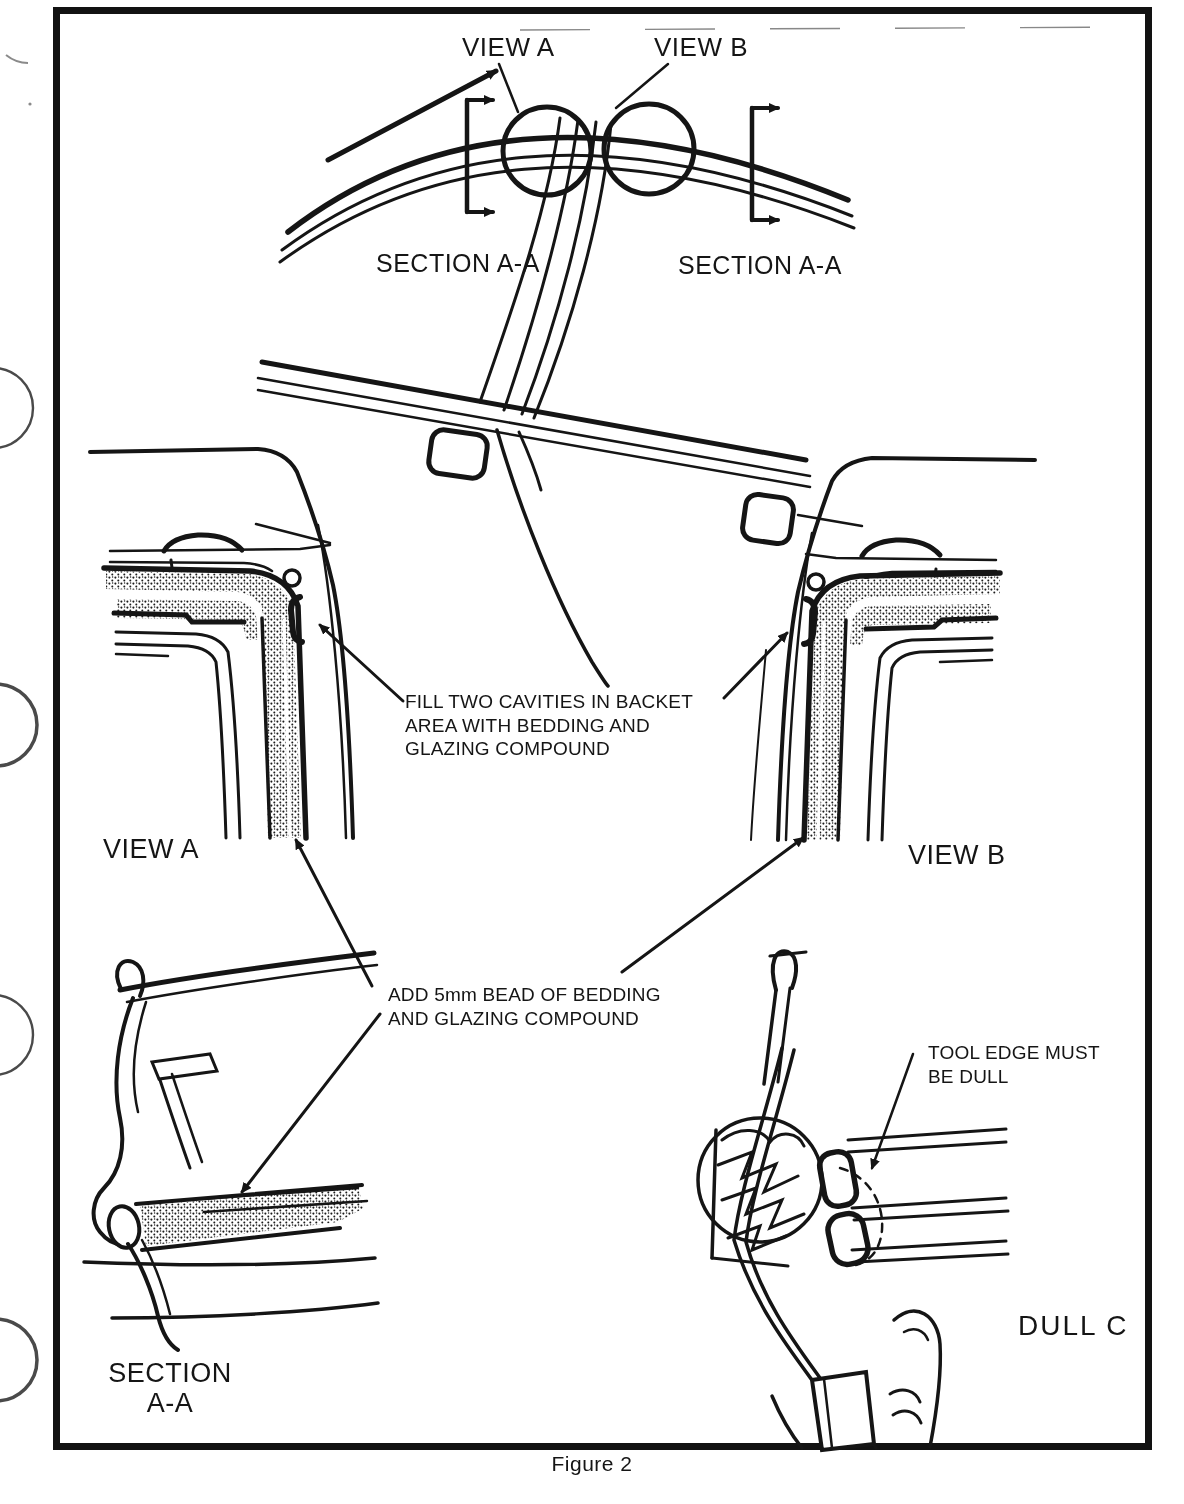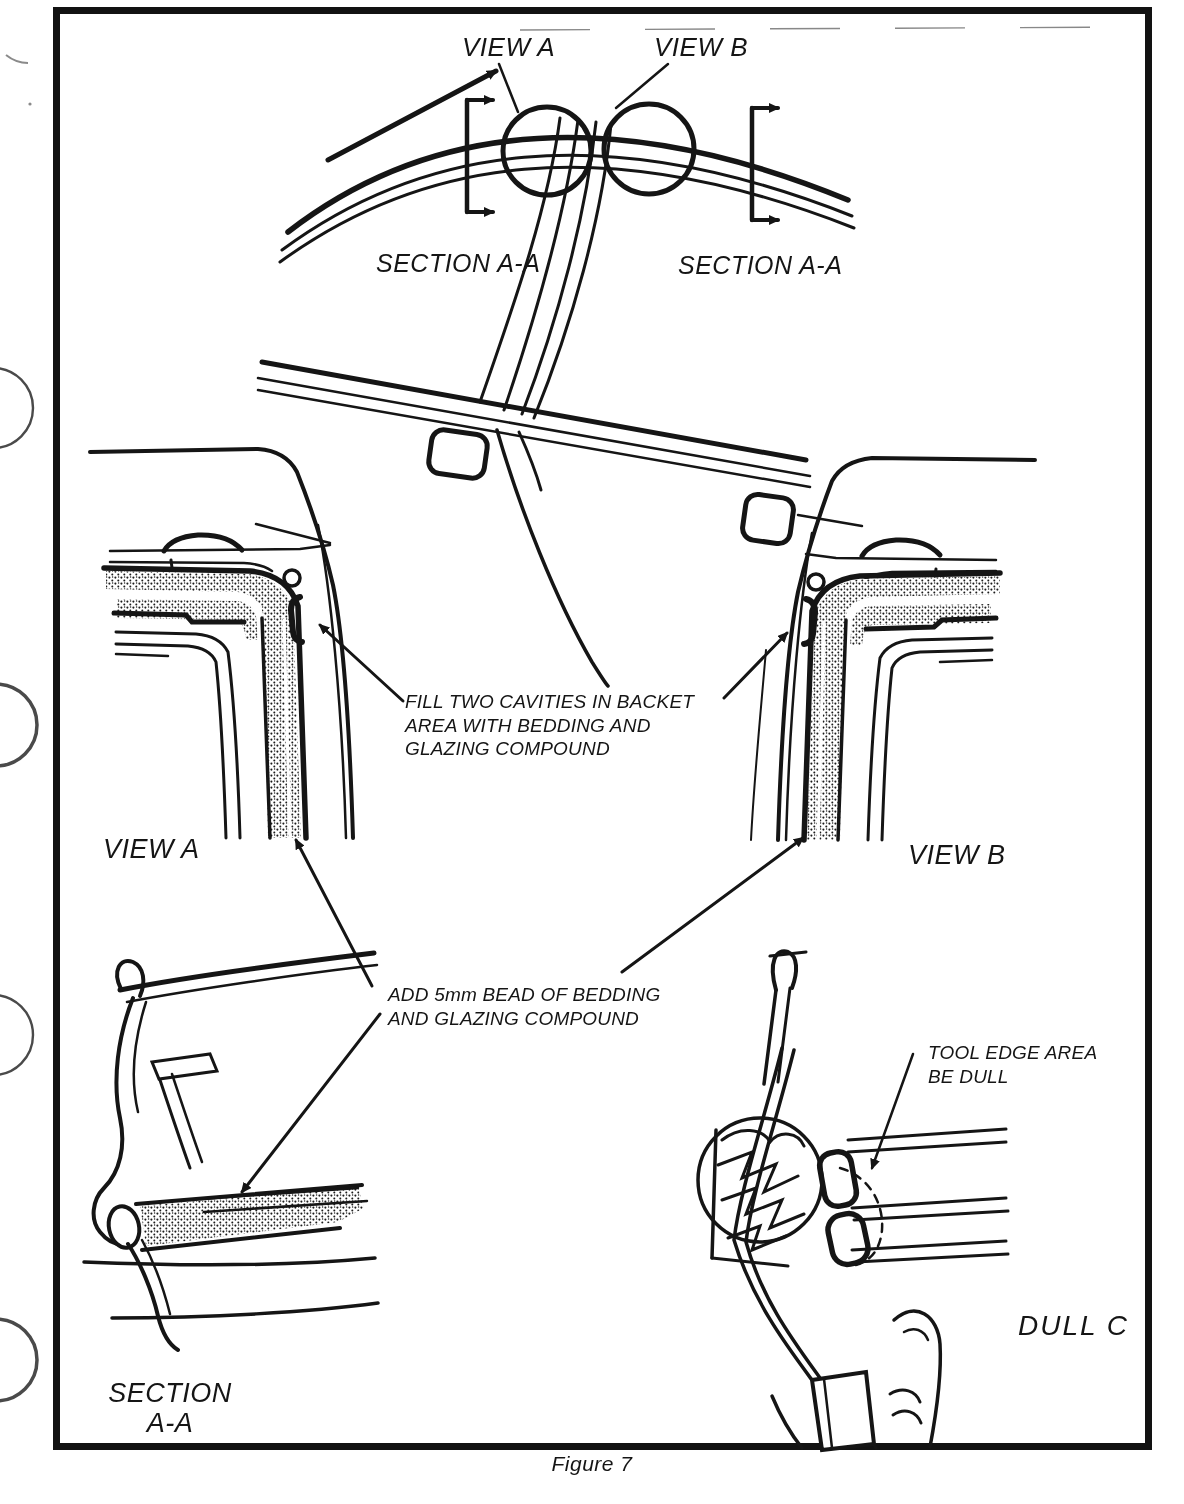--- a/index.html
+++ b/index.html
@@ -3,21 +3,20 @@
 <meta charset="utf-8">
 <style>
   html,body { margin:0; padding:0; background:#e8e8e8; }
   .page {
     position: relative;
     width: 1184px; height: 1504px;
     background: #ffffff;
     font-family: "Liberation Sans", sans-serif;
     color: #151515;
     overflow: hidden;
-    font-style: italic;
   }
   .page svg { position:absolute; inset:0; }
   .lbl {
     position:absolute;
     font-family: "Liberation Sans", sans-serif;
     color:#151515;
     white-space: pre-line;
     letter-spacing: 0.5px;
     line-height: 1.12;
   }
@@ -225,23 +224,23 @@
 <div class="lbl note" style="left:405px; top:690px; width:330px;">FILL TWO CAVITIES IN BACKET
 AREA WITH BEDDING AND
 GLAZING COMPOUND</div>
 
 <div class="lbl" style="left:103px; top:834px; font-size:27px;">VIEW A</div>
 <div class="lbl" style="left:908px; top:840px; font-size:27px;">VIEW B</div>
 
 <div class="lbl note" style="left:388px; top:983px; width:310px;">ADD 5mm BEAD OF BEDDING
 AND GLAZING COMPOUND</div>
 
-<div class="lbl note" style="left:928px; top:1041px; width:210px;">TOOL EDGE AREA
+<div class="lbl note" style="left:928px; top:1041px; width:210px;">TOOL EDGE MUST
 BE DULL</div>
 
 <div class="lbl lbl-xl" style="left:1018px; top:1310px;">DULL C</div>
 
-<div class="lbl center" style="left:95px; top:1358px; width:150px; font-size:27px;margin-top:20px;">SECTION
+<div class="lbl center" style="left:95px; top:1358px; width:150px; font-size:27px;">SECTION
 A-A</div>
 
-<div class="lbl center" style="left:492px; top:1452px; width:200px; font-size:21px;">Figure 7</div>
+<div class="lbl center" style="left:492px; top:1452px; width:200px; font-size:21px;">Figure 2</div>
 
 </div>
 
 </body></html>

